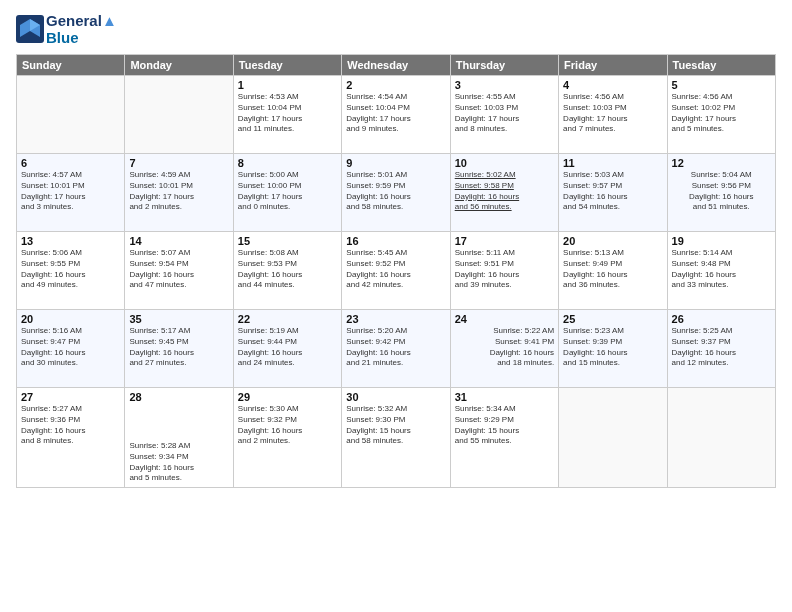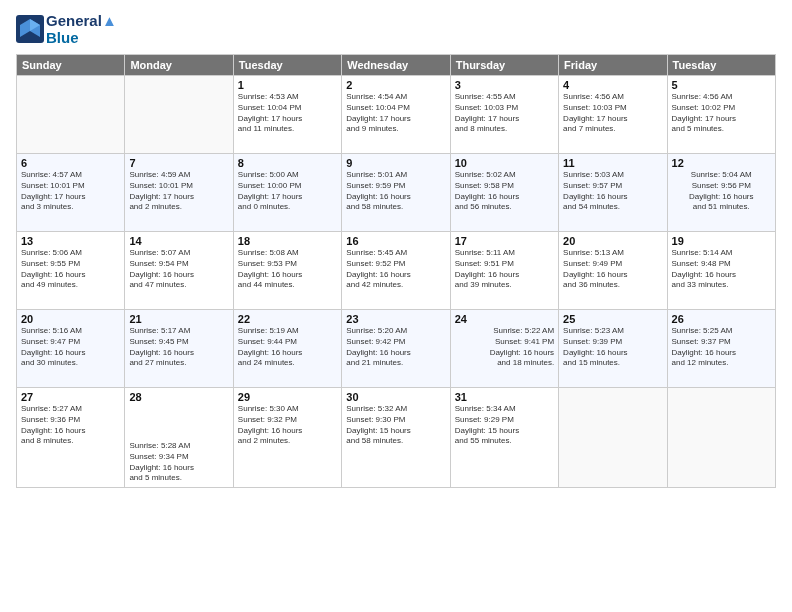--- a/index.html
+++ b/index.html
@@ -187,21 +187,21 @@
           </td>
           <td>
             <span class="day-num">9</span>
             <div class="day-info" style="white-space: pre-line;">Sunrise: 5:01 AM
 Sunset: 9:59 PM
 Daylight: 16 hours
 and 58 minutes.</div>
           </td>
           <td>
             <span class="day-num">10</span>
-            <div class="day-info" style="white-space: pre-line;">Sunrise: 5:02 AM
+            <div class="day-info" style="white-space: pre-line; text-decoration: underline;">Sunrise: 5:02 AM
 Sunset: 9:58 PM
 Daylight: 16 hours
 and 56 minutes.</div>
           </td>
           <td>
             <span class="day-num">11</span>
             <div class="day-info" style="white-space: pre-line;">Sunrise: 5:03 AM
 Sunset: 9:57 PM
 Daylight: 16 hours
 and 54 minutes.</div>
@@ -223,21 +223,21 @@
 and 49 minutes.</div>
           </td>
           <td>
             <span class="day-num">14</span>
             <div class="day-info" style="white-space: pre-line;">Sunrise: 5:07 AM
 Sunset: 9:54 PM
 Daylight: 16 hours
 and 47 minutes.</div>
           </td>
           <td>
-            <span class="day-num">18</span>
+            <span class="day-num">15</span>
             <div class="day-info" style="white-space: pre-line;">Sunrise: 5:08 AM
 Sunset: 9:53 PM
 Daylight: 16 hours
 and 44 minutes.</div>
           </td>
           <td>
             <span class="day-num">16</span>
             <div class="day-info" style="white-space: pre-line;">Sunrise: 5:45 AM
 Sunset: 9:52 PM
 Daylight: 16 hours
@@ -267,21 +267,21 @@
         </tr>
         <tr>
           <td>
             <span class="day-num">20</span>
             <div class="day-info" style="white-space: pre-line;">Sunrise: 5:16 AM
 Sunset: 9:47 PM
 Daylight: 16 hours
 and 30 minutes.</div>
           </td>
           <td>
-            <span class="day-num">21</span>
+            <span class="day-num">35</span>
             <div class="day-info" style="white-space: pre-line;">Sunrise: 5:17 AM
 Sunset: 9:45 PM
 Daylight: 16 hours
 and 27 minutes.</div>
           </td>
           <td>
             <span class="day-num">22</span>
             <div class="day-info" style="white-space: pre-line;">Sunrise: 5:19 AM
 Sunset: 9:44 PM
 Daylight: 16 hours

